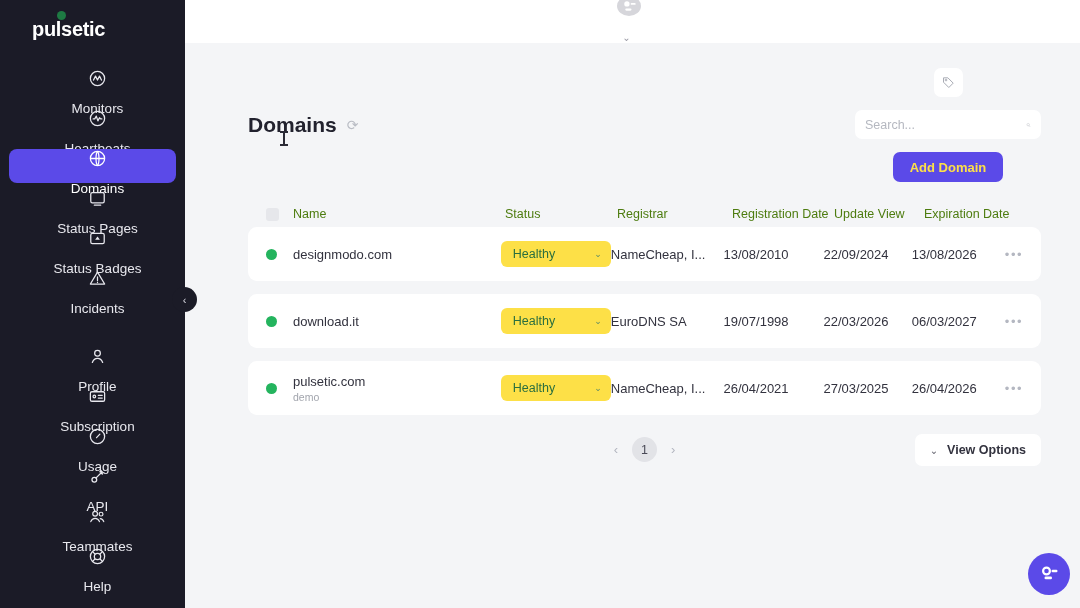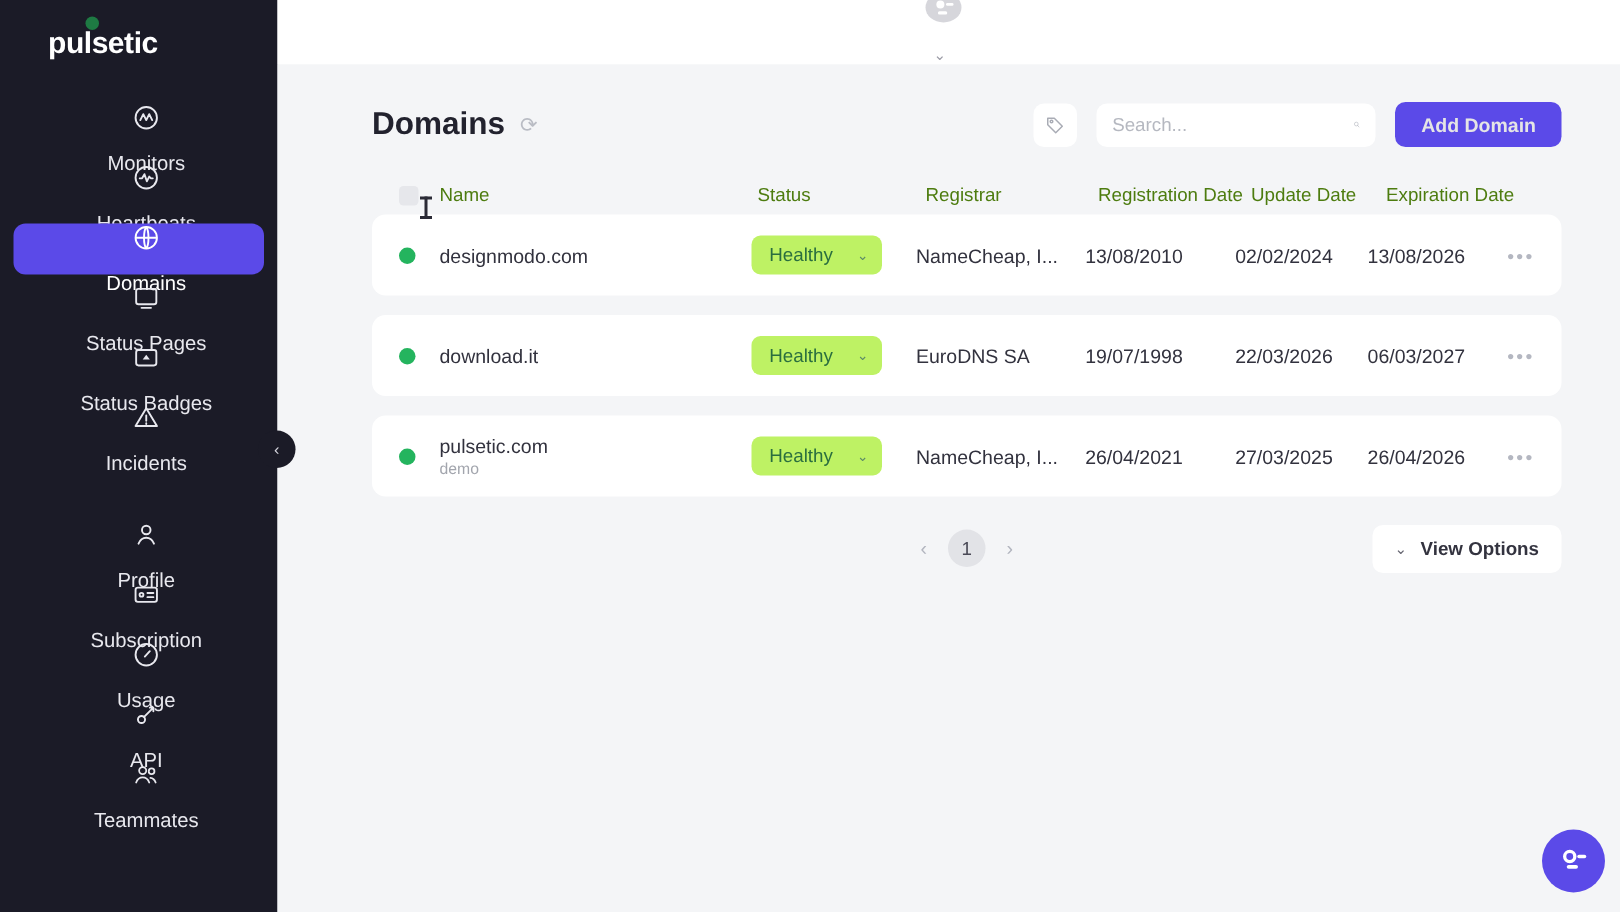--- a/index.html
+++ b/index.html
@@ -80,37 +80,37 @@
     width: 895px; height: 565px; background: #f4f5f7;
   }
   .page-head {
     display: flex; align-items: center; justify-content: space-between;
     padding: 25px 39px 0 63px;
   }
   .title-wrap { display: flex; align-items: center; gap: 10px; }
   .page-title { font-size: 21px; font-weight: bold; color: #22222e; }
   .refresh-icon { color: #b9bcc4; font-size: 14px; cursor: pointer; line-height: 1; }
 
-  .head-tools { display: flex; align-items: center; gap: 13px; }
+  .head-tools { display: flex; align-items: center; gap: 13px; flex-direction: column; }
   .tag-btn {
     width: 29px; height: 29px; border-radius: 7px; background: #fff;
     display: flex; align-items: center; justify-content: center; cursor: pointer;
   }
   .search-box {
     width: 186px; height: 29px; background: #fff; border-radius: 7px;
     display: flex; align-items: center; padding: 0 10px; cursor: text;
   }
   .search-input {
     border: 0; outline: 0; flex: 1; font-size: 12.5px; color: #3c3c48;
     font-family: "Liberation Sans", sans-serif; background: transparent;
   }
   .search-input::placeholder { color: #b5b8c0; }
   .add-btn {
     height: 30px; padding: 0 17px; border: 0; border-radius: 7px;
-    background: #5b4ae8; color: #e5e5e5; font-size: 13px; font-weight: bold;
+    background: #5b4ae8; color: #fde047; font-size: 13px; font-weight: bold;
     cursor: pointer; font-family: "Liberation Sans", sans-serif;
   }
 
   
   .table-area { padding: 0 39px 0 63px; margin-top: 19px; }
   .thead {
     display: flex; align-items: center; height: 26px;
     font-size: 12.5px; color: #4d7c0f; padding: 0 18px;
   }
   .chk {
@@ -131,23 +131,23 @@
     padding: 0 18px; font-size: 13px; color: #32323e;
   }
   .dot {
     width: 11px; height: 11px; border-radius: 50%; background: #24b45e;
     flex: 0 0 11px; margin-right: 16px;
   }
   .name-cell { display: flex; flex-direction: column; }
   .name-sub { font-size: 10.5px; color: #a2a5ad; margin-top: 2px; }
   .badge {
     display: inline-flex; align-items: center; gap: 16px;
-    background: #bef264; color: #2a6e3f; font-size: 12.5px;
+    background: #fde047; color: #2a6e3f; font-size: 12.5px;
     border-radius: 6px; padding: 6px 9px 6px 12px; cursor: pointer;
-    width: 87px; justify-content: space-between;
+    width: 110px; justify-content: space-between;
   }
   .badge-caret { font-size: 9px; color: #5b8a68; }
   .dots-btn { color: #b4b7c1; letter-spacing: 1.5px; font-size: 13px; cursor: pointer; }
 
   
   .footer {
     display: flex; align-items: center; padding: 9px 39px 0 63px;
     position: relative;
   }
   .pager { display: flex; align-items: center; gap: 8px; margin: 0 auto; }
@@ -302,20 +302,30 @@
         <span class="nav-icon">
           <svg viewBox="0 0 24 24" fill="none" stroke="currentColor" stroke-width="1.5">
             <circle cx="9" cy="8.5" r="3"></circle>
               <circle cx="16.5" cy="9" r="2.4"></circle>
             <path d="M3.5 18.5c1.1-2.8 3.3-4.2 5.5-4.2s4.4 1.4 5.5 4.2M15.5 14.6c2 .2 3.6 1.6 4.4 3.9" stroke-linecap="round"></path>
           </svg>
         </span>
         <span>Teammates</span>
       </div>
 
+      <div class="nav-item">
+        <span class="nav-icon">
+          <svg viewBox="0 0 24 24" fill="none" stroke="currentColor" stroke-width="1.6">
+            <circle cx="12" cy="12" r="9"></circle>
+              <circle cx="12" cy="12" r="4"></circle>
+            <path d="M5.5 5.5l3.6 3.6M18.5 5.5l-3.6 3.6M5.5 18.5l3.6-3.6M18.5 18.5l-3.6-3.6"></path>
+          </svg>
+        </span>
+        <span>Help</span>
+      </div>
     </div>
   </div>
 
   <div class="collapse-btn">
     <span>‹</span>
   </div>
 
   <div class="topbar">
     <div class="bell-wrap">
       <svg viewBox="0 0 24 24" fill="none" stroke="#9a9aa5" stroke-width="1.6" width="22" height="22">
@@ -360,39 +370,39 @@
       </div>
     </div>
 
     <div class="table-area">
       <div class="thead">
         <span class="chk"></span>
         <span class="col-name">Name</span>
         <span class="col-status">Status</span>
         <span class="col-registrar">Registrar</span>
         <span class="col-reg">Registration Date</span>
-        <span class="col-upd">Update Date</span>
+        <span class="col-upd">Update View</span>
         <span class="col-exp">Expiration Date</span>
         <span class="col-menu"></span>
       </div>
 
       <div class="row">
         <span class="dot"></span>
         <span class="col-name name-cell">
           <span>designmodo.com</span>
         </span>
         <span class="col-status">
           <span class="badge">
             <span>Healthy</span>
             <span class="badge-caret">⌄</span>
           </span>
         </span>
         <span class="col-registrar">NameCheap, I...</span>
         <span class="col-reg">13/08/2010</span>
-        <span class="col-upd">02/02/2024</span>
+        <span class="col-upd">22/09/2024</span>
         <span class="col-exp">13/08/2026</span>
         <span class="col-menu dots-btn">•••</span>
       </div>
 
       <div class="row">
         <span class="dot"></span>
         <span class="col-name name-cell">
           <span>download.it</span>
         </span>
         <span class="col-status">

